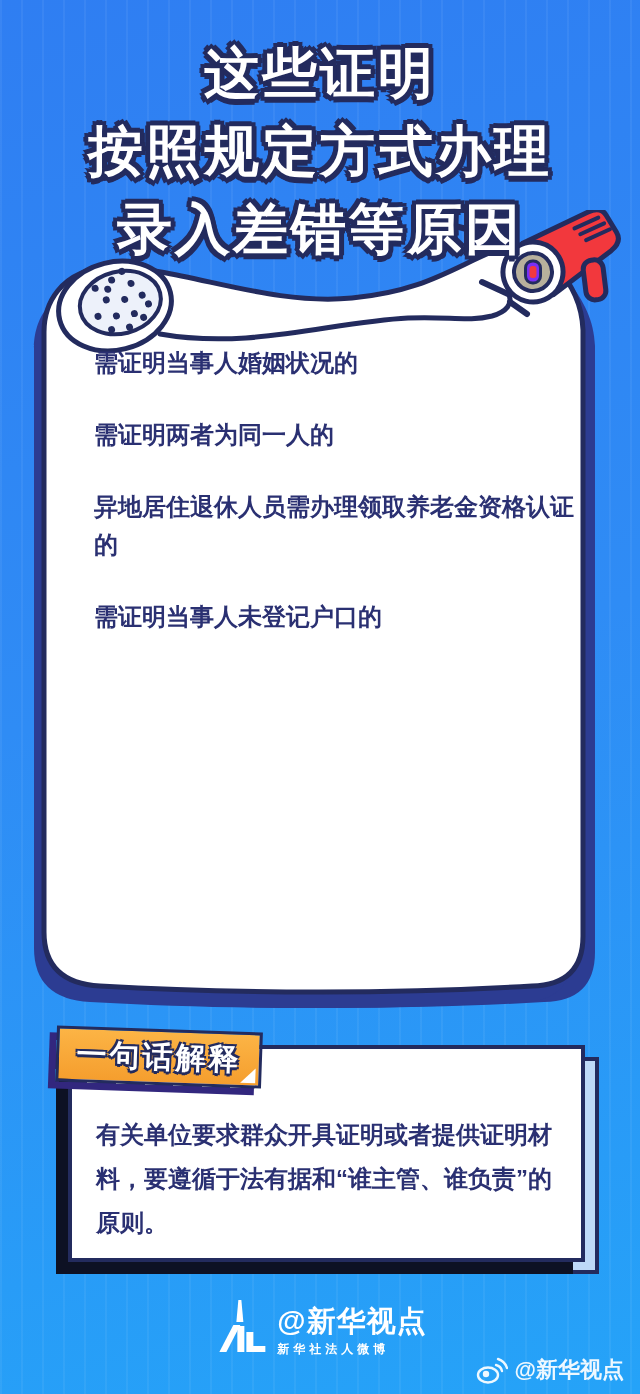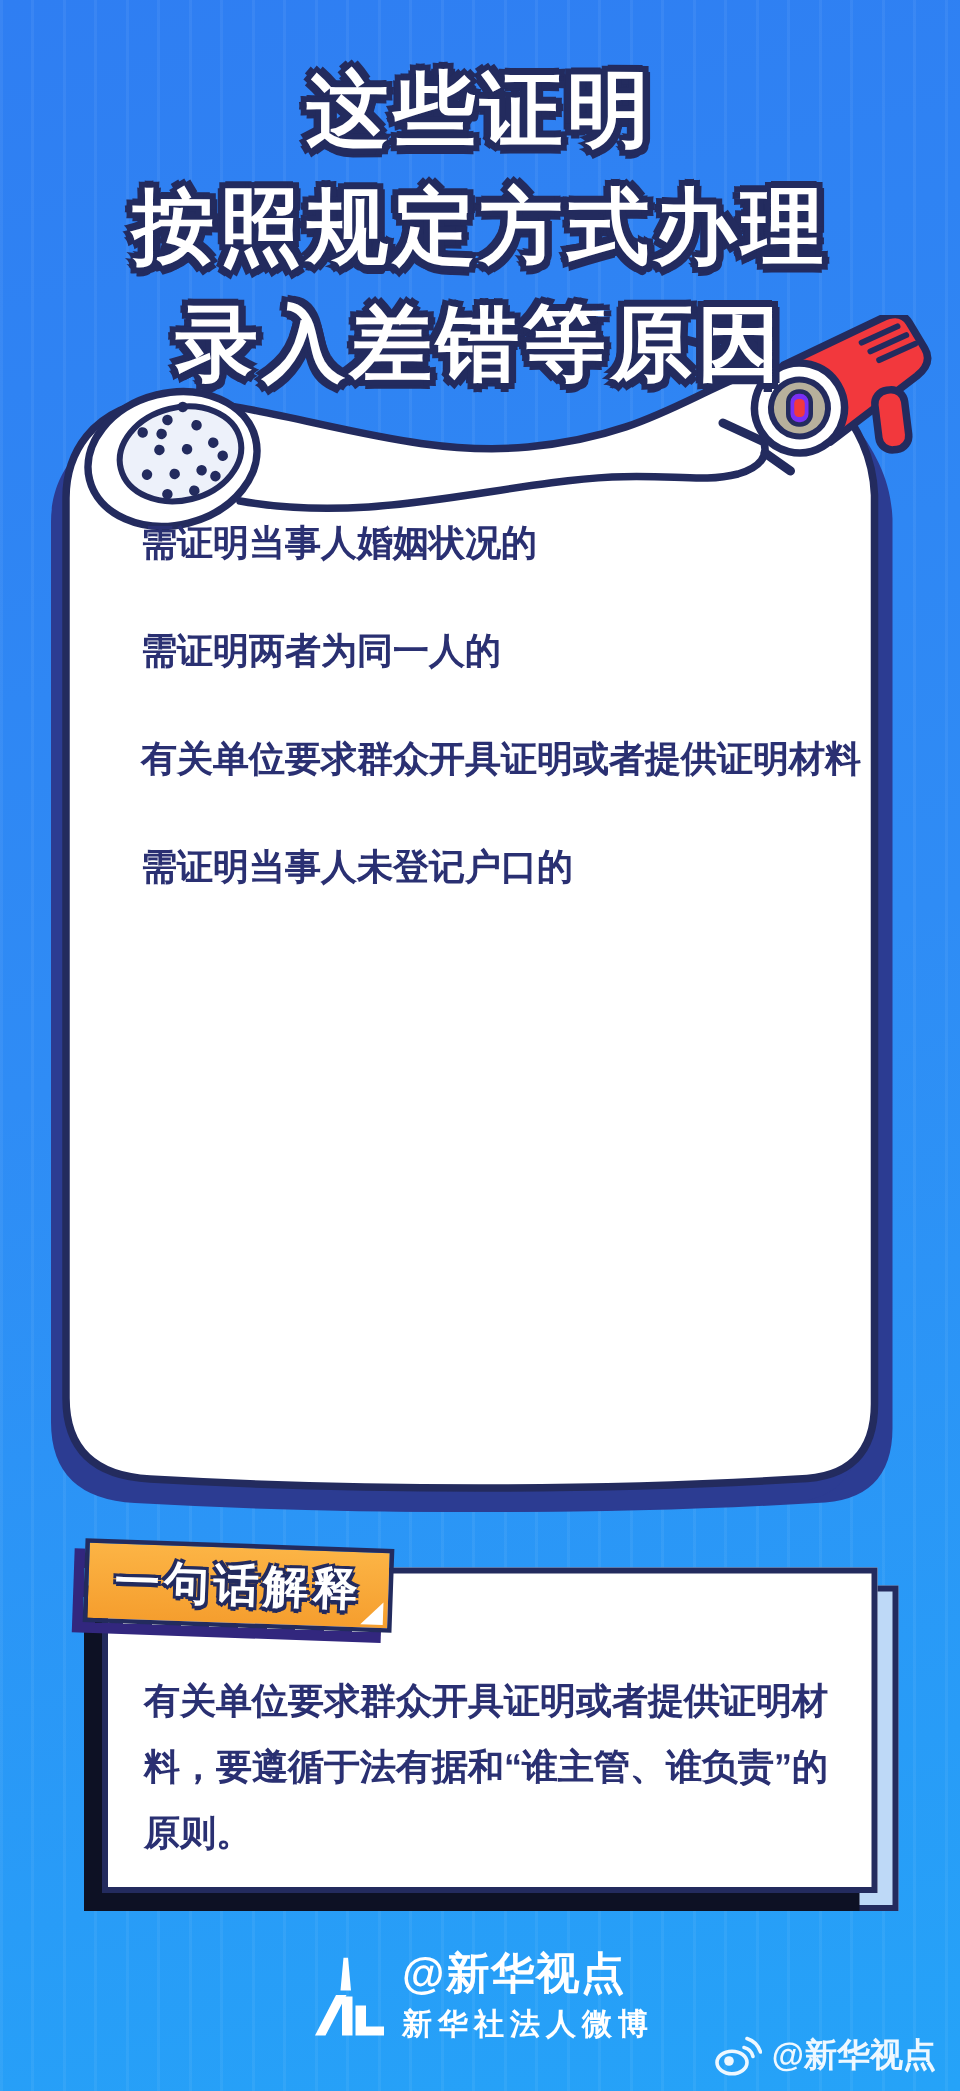--- a/index.html
+++ b/index.html
@@ -54,21 +54,21 @@
   .explain-badge .fold{
     position:absolute;right:3px;bottom:2px;width:0;height:0;
     border-bottom:15px solid #FFFFFF;border-left:15px solid transparent;
   }
   
   .footer{
     position:absolute;left:50%;top:1300px;transform:translateX(-50%);z-index:2;
     display:flex;align-items:flex-end;gap:10px;color:#fff;
   }
   .footer .handle{font-size:29px;font-weight:900;letter-spacing:1px;line-height:32px;}
-  .footer .subtitle{font-size:20px;font-weight:700;letter-spacing:4px;margin-top:4px;}
+  .footer .subtitle{font-size:12px;font-weight:700;letter-spacing:4px;margin-top:4px;}
   .watermark{
     position:absolute;right:16px;top:1355px;z-index:2;display:flex;align-items:center;gap:7px;
     color:rgba(255,255,255,.92);font-size:22px;font-weight:700;
   }
 </style>
 </head>
 <body>
 
 <div class="poster">
 
@@ -130,21 +130,21 @@
       <g transform="rotate(31)">
         <rect x="-7.5" y="-11" width="15" height="22" rx="7" fill="#7A2FF4" stroke="#232B5E" stroke-width="3"></rect>
         <rect x="-3.5" y="-6" width="7" height="12" rx="3" fill="#F2383D"></rect>
       </g>
     </g>
   </svg>
 
   <div class="scroll-list">
     <div class="item">需证明当事人婚姻状况的</div>
     <div class="item">需证明两者为同一人的</div>
-    <div class="item">有关单位要求群众开具证明或者提供证明材料</div>
+    <div class="item">异地居住退休人员需办理领取养老金资格认证的</div>
     <div class="item">需证明当事人未登记户口的</div>
   </div>
 
   <div class="explain-wrap">
     <div class="explain-back"></div>
     <div class="explain-card">
       <div class="explain-text">有关单位要求群众开具证明或者提供证明材料，要遵循于法有据和“谁主管、谁负责”的原则。</div>
     </div>
   </div>
   <div class="explain-badge">

